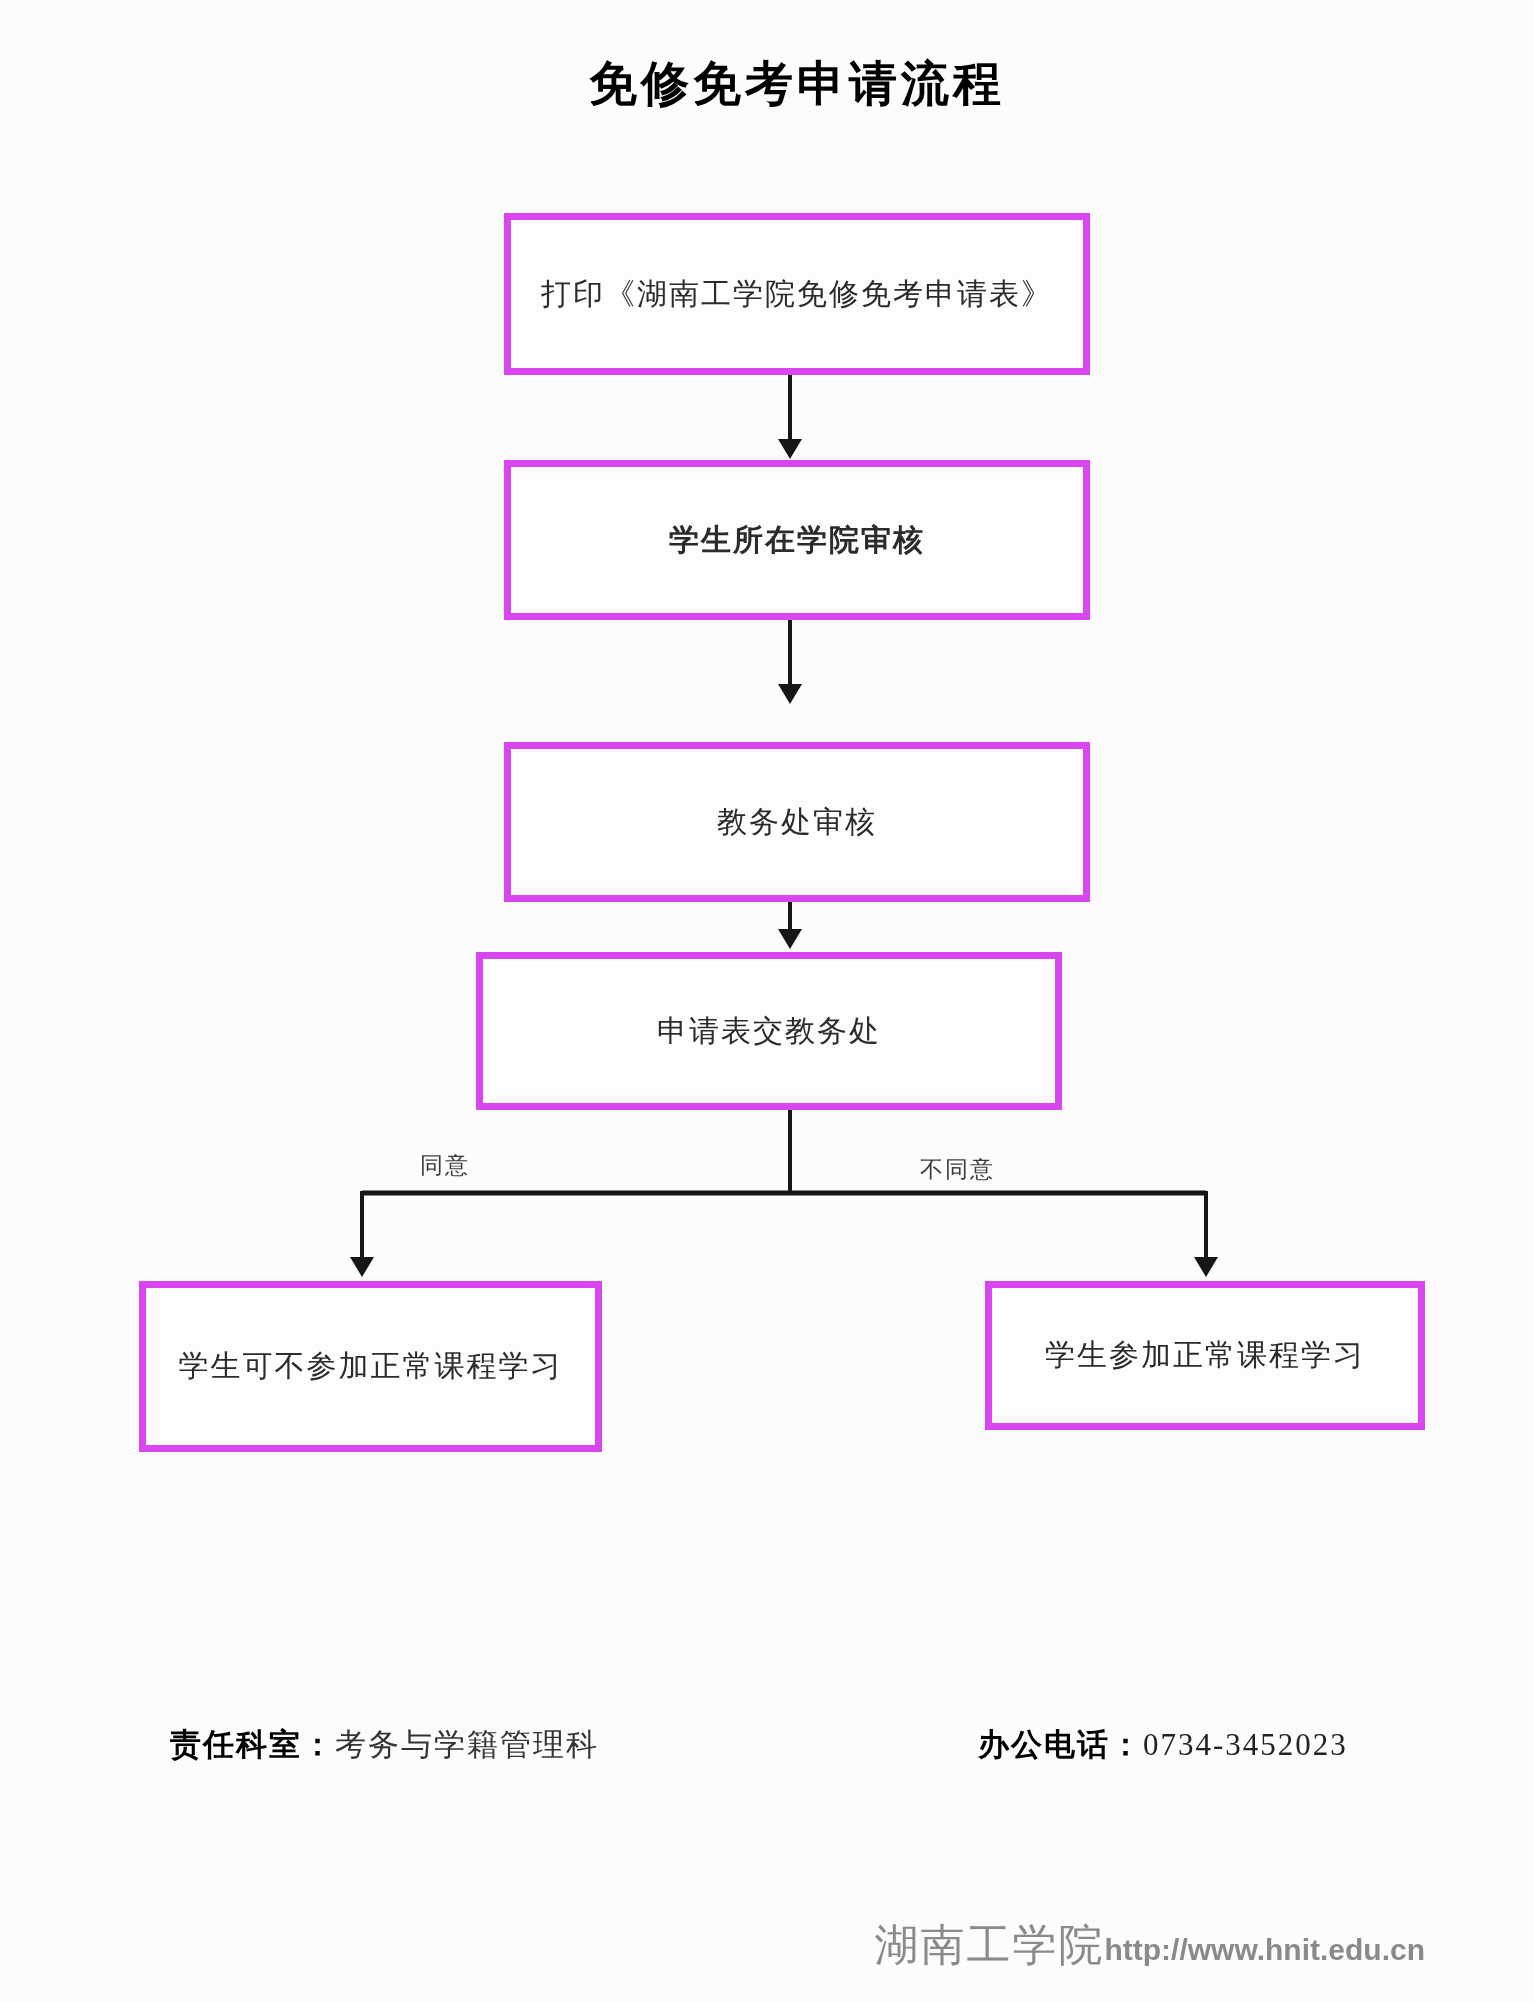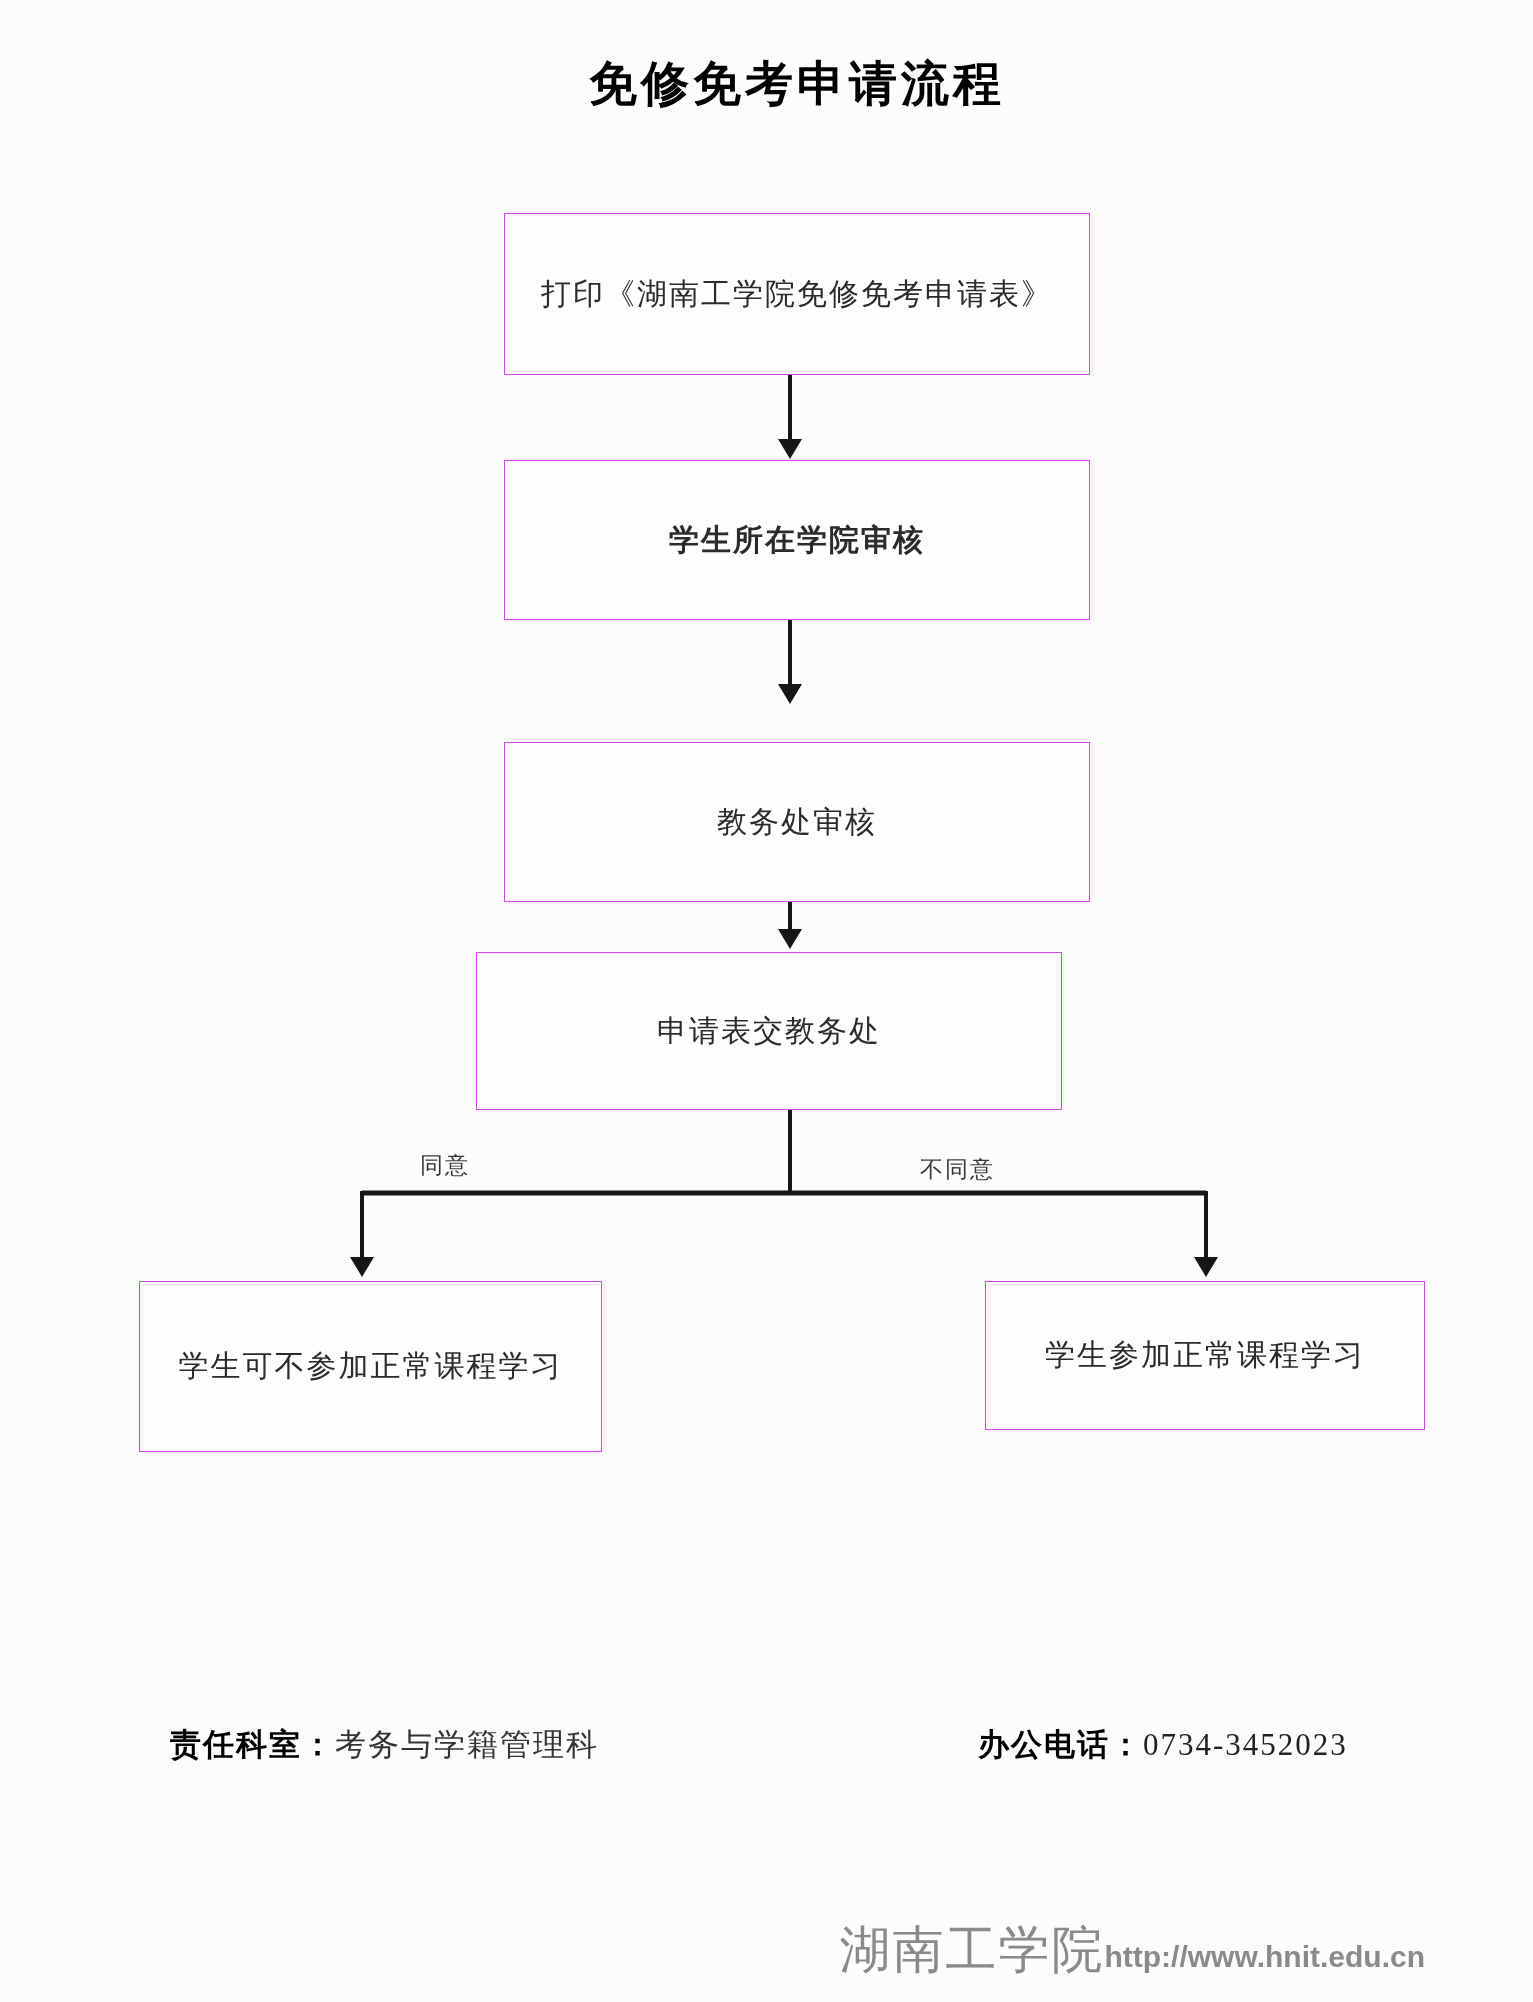--- a/index.html
+++ b/index.html
@@ -13,21 +13,21 @@
   }
   .title{
     position:absolute;left:504px;top:52px;width:586px;
     text-align:center;
     font-size:48px;font-weight:bold;letter-spacing:4px;
     color:#000;
   }
   .flow-box{
     position:absolute;
     box-sizing:border-box;
-    border:1px solid #d946ef;
+    border:7px solid #d946ef;
     background:#fdfdfd;
     display:flex;align-items:center;justify-content:center;
     font-size:30px;letter-spacing:2px;color:#2b2b2b;
     text-align:center;
   }
   .box1{left:504px;top:213px;width:586px;height:162px;}
   .box2{left:504px;top:460px;width:586px;height:160px;font-weight:bold;}
   .box3{left:504px;top:707px;width:586px;height:160px;margin-top:35px;}
   .box4{left:476px;top:952px;width:586px;height:158px;}
   .box-left{left:139px;top:1281px;width:463px;height:171px;}
@@ -49,21 +49,21 @@
   .info-value{letter-spacing:2px;color:#333;}
   .phone-number{font-family:"Liberation Serif", serif;letter-spacing:2px;color:#222;}
   .site-footer{
     position:absolute;top:1916px;left:0;width:1425px;
     text-align:right;
     color:#8a8a8a;
     white-space:nowrap;
   }
   .site-org{
     font-family:"Liberation Serif", serif;
-    font-size:51px;letter-spacing:2px;
+    font-size:44px;letter-spacing:2px;
   }
   .site-url{
     font-family:"Liberation Sans", sans-serif;
     font-size:30px;font-weight:bold;letter-spacing:0px;
   }
 </style>
 </head>
 <body>
 
 <div class="page">

